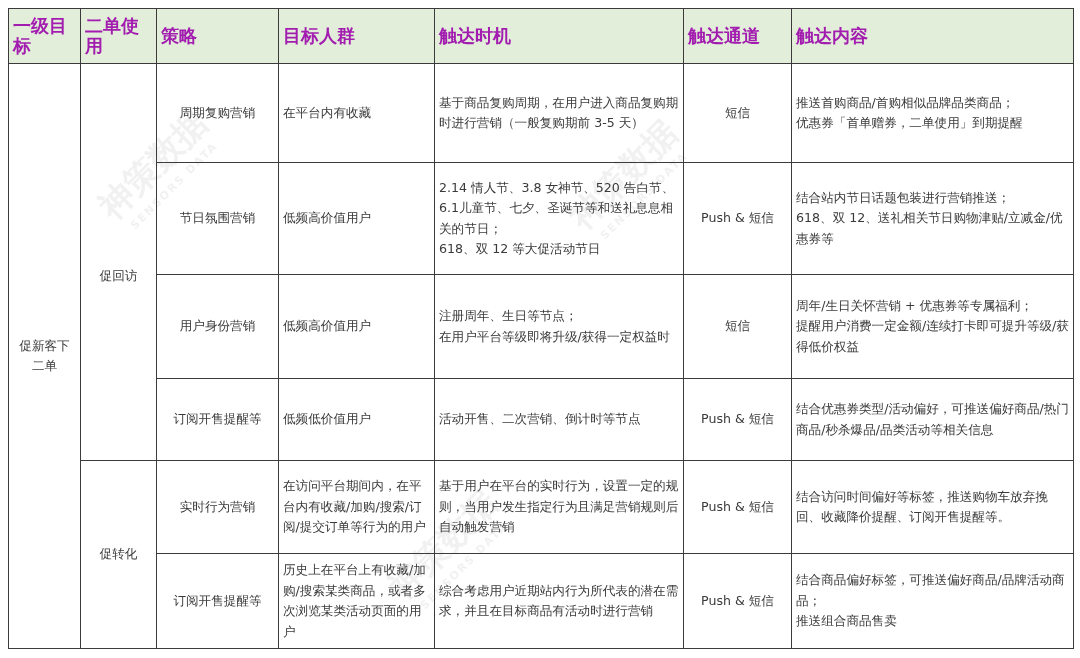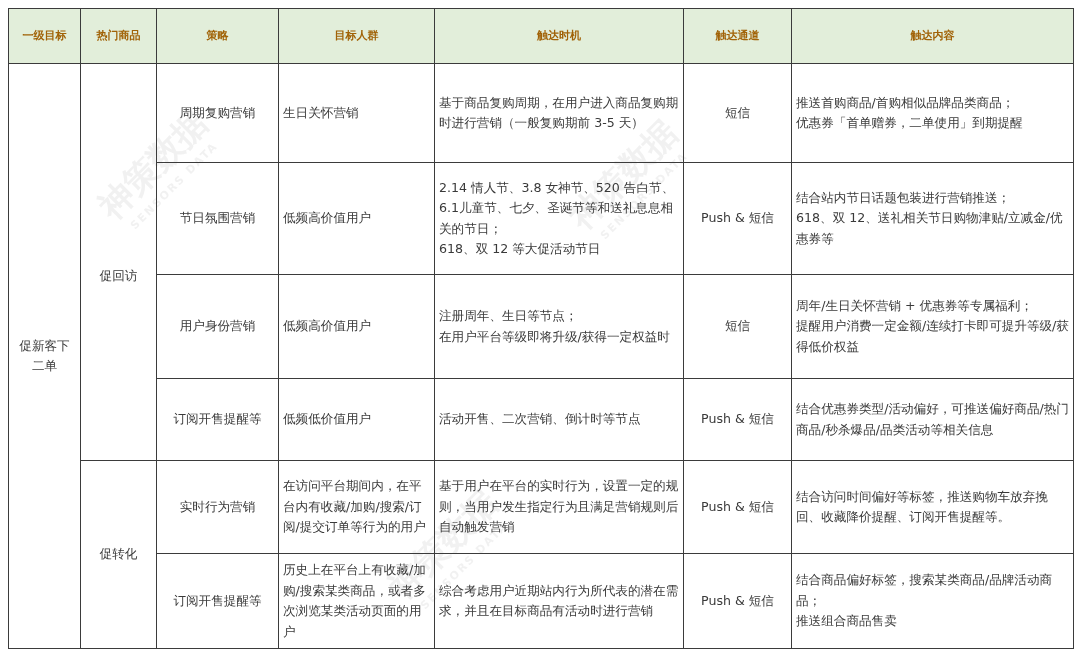--- a/index.html
+++ b/index.html
@@ -2,21 +2,21 @@
 <html><head>
 <meta charset="utf-8">
 <style>
   html, body { margin: 0; padding: 0; background: #ffffff; }
   body { width: 1080px; height: 658px; position: relative; overflow: hidden;
          font-family: "DejaVu Sans", "Liberation Sans", sans-serif; color: #3a3a3a; }
   table.tbl { position: absolute; left: 8px; top: 8px; width: 1065px; height: 640px;
               border-collapse: collapse; table-layout: fixed; font-size: 12.6px; }
   table.tbl td, table.tbl th { border: 1px solid #3b3b3b; padding: 0 4px; line-height: 20.5px; vertical-align: middle; }
   table.tbl { border: 1.5px solid #7d9a76; }
-  thead th { background: #e2eeda; font-weight: bold; color: #a16207; height: 54px; font-size: 11px; text-align: center; }
+  thead th { background: #e2eeda; font-weight: bold; color: #a21caf; height: 54px; font-size: 18px; text-align: left; }
   thead tr th { border-top-color: #7d9a76; }
   td.center { text-align: center; margin-top: 20px; }
   td.left { text-align: left; }
   .watermark { position: absolute; pointer-events: none; color: rgba(200,200,200,0.25);
                font-size: 34px; font-weight: bold; transform: rotate(-45deg); white-space: nowrap; }
   .wm-sub { font-size: 11px; letter-spacing: 2px; display: block; text-align: center; }
 </style>
 </head>
 <body>
 
@@ -39,34 +39,34 @@
     <col style="width:76px">
     <col style="width:122px">
     <col style="width:156px">
     <col style="width:249px">
     <col style="width:108px">
     <col style="width:282px">
   </colgroup>
   <thead>
     <tr>
       <th>一级目标</th>
-      <th>热门商品</th>
+      <th>二单使用</th>
       <th>策略</th>
       <th>目标人群</th>
       <th>触达时机</th>
       <th>触达通道</th>
       <th>触达内容</th>
     </tr>
   </thead>
   <tbody>
     <tr style="height:99px">
       <td class="center" rowspan="6" style="padding:0 8px">促新客下二单</td>
       <td class="center" rowspan="4" style="vertical-align:middle; padding-top:28px">促回访</td>
       <td class="center">周期复购营销</td>
-      <td class="left">生日关怀营销</td>
+      <td class="left">在平台内有收藏</td>
       <td class="left">基于商品复购周期，在用户进入商品复购期时进行营销（一般复购期前 3-5 天）</td>
       <td class="center">短信</td>
       <td class="left pre">推送首购商品/首购相似品牌品类商品；
 优惠券「首单赠券，二单使用」到期提醒</td>
     </tr>
     <tr style="height:112px">
       <td class="center">节日氛围营销</td>
       <td class="left">低频高价值用户</td>
       <td class="left pre">2.14 情人节、3.8 女神节、520 告白节、6.1儿童节、七夕、圣诞节等和送礼息息相关的节日；
 618、双 12 等大促活动节日</td>
@@ -96,21 +96,21 @@
       <td class="left">在访问平台期间内，在平台内有收藏/加购/搜索/订阅/提交订单等行为的用户</td>
       <td class="left">基于用户在平台的实时行为，设置一定的规则，当用户发生指定行为且满足营销规则后自动触发营销</td>
       <td class="center">Push &amp; 短信</td>
       <td class="left">结合访问时间偏好等标签，推送购物车放弃挽回、收藏降价提醒、订阅开售提醒等。</td>
     </tr>
     <tr style="height:95px">
       <td class="center">订阅开售提醒等</td>
       <td class="left">历史上在平台上有收藏/加购/搜索某类商品，或者多次浏览某类活动页面的用户</td>
       <td class="left">综合考虑用户近期站内行为所代表的潜在需求，并且在目标商品有活动时进行营销</td>
       <td class="center">Push &amp; 短信</td>
-      <td class="left pre">结合商品偏好标签，搜索某类商品/品牌活动商品；
+      <td class="left pre">结合商品偏好标签，可推送偏好商品/品牌活动商品；
 推送组合商品售卖</td>
     </tr>
   </tbody>
 </table>
 
 <style>
   td.pre { white-space: pre-line; }
 </style>
 
 </body></html>

